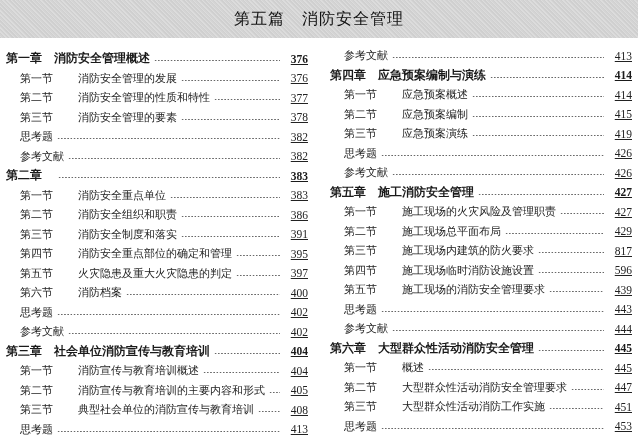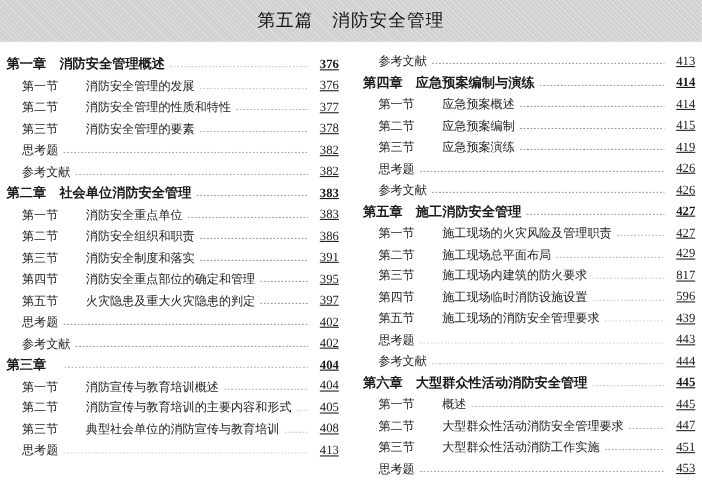--- a/index.html
+++ b/index.html
@@ -74,21 +74,20 @@
       <span class="leader"></span>
       <span class="num">382</span>
     </div>
     <div class="row misc">
       <span class="title">参考文献</span>
       <span class="leader"></span>
       <span class="num">382</span>
     </div>
     <div class="row chapter">
       <span class="label">第二章</span>
-      <span class="title">社会单位消防安全管理</span>
       <span class="leader"></span>
       <span class="num">383</span>
     </div>
     <div class="row section">
       <span class="label">第一节</span>
       <span class="title">消防安全重点单位</span>
       <span class="leader"></span>
       <span class="num">383</span>
     </div>
     <div class="row section">
@@ -108,32 +107,39 @@
       <span class="title">消防安全重点部位的确定和管理</span>
       <span class="leader"></span>
       <span class="num">395</span>
     </div>
     <div class="row section">
       <span class="label">第五节</span>
       <span class="title">火灾隐患及重大火灾隐患的判定</span>
       <span class="leader"></span>
       <span class="num">397</span>
     </div>
+    <div class="row section">
+      <span class="label">第六节</span>
+      <span class="title">消防档案</span>
+      <span class="leader"></span>
+      <span class="num">400</span>
+    </div>
     <div class="row misc">
       <span class="title">思考题</span>
       <span class="leader"></span>
       <span class="num">402</span>
     </div>
     <div class="row misc">
       <span class="title">参考文献</span>
       <span class="leader"></span>
       <span class="num">402</span>
     </div>
     <div class="row chapter">
       <span class="label">第三章</span>
+      <span class="title">社会单位消防宣传与教育培训</span>
       <span class="leader"></span>
       <span class="num">404</span>
     </div>
     <div class="row section">
       <span class="label">第一节</span>
       <span class="title">消防宣传与教育培训概述</span>
       <span class="leader"></span>
       <span class="num">404</span>
     </div>
     <div class="row section">

